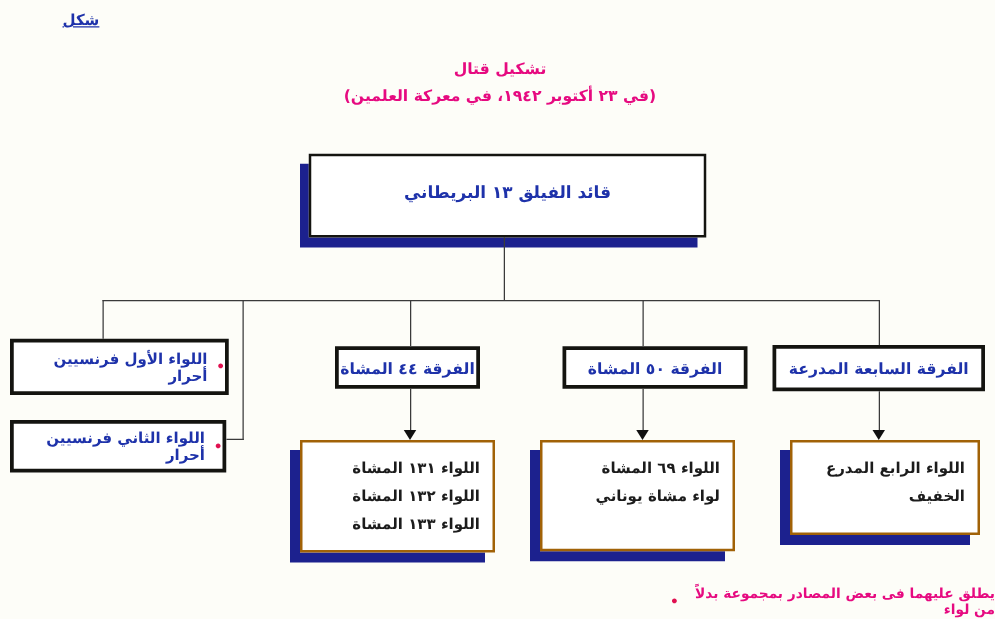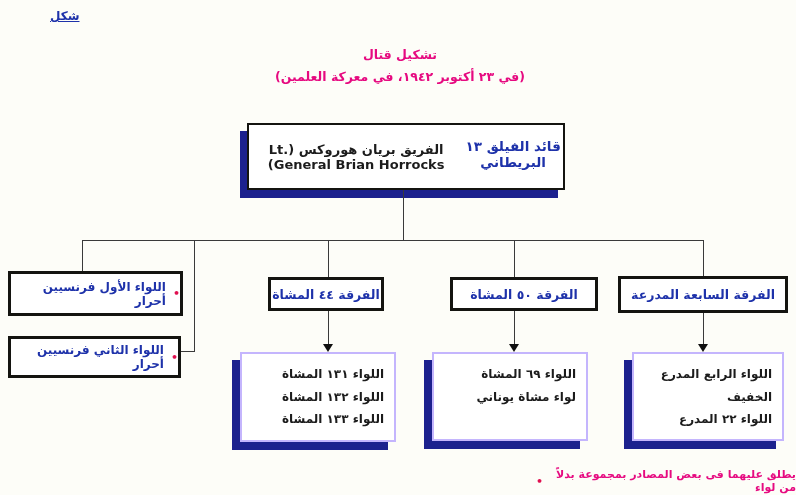--- a/index.html
+++ b/index.html
@@ -34,28 +34,28 @@
   .commander .line1{font-size:13.5px;font-weight:bold;color:#1e32aa;margin-bottom:6px;}
   .commander .line2{font-size:13px;font-weight:bold;color:#1c1c1c;direction:rtl;}
   .fr-box{flex-direction:row;gap:7px;font-size:12px;font-weight:bold;color:#1e32aa;}
   .fr1{left:8px;top:271px;width:175px;height:45px;}
   .fr2{left:8px;top:336px;width:173px;height:42px;}
   .div-box{font-size:12.5px;font-weight:bold;color:#1e32aa;}
   .div44{left:268px;top:277px;width:116px;height:34px;}
   .div50{left:450px;top:277px;width:148px;height:34px;}
   .div7 {left:618px;top:276px;width:170px;height:37px;}
   .units-box{
-    position:absolute;background:#ffffff;border:2px solid #c4b5fd;
+    position:absolute;background:#ffffff;border:2px solid #a16207;
     box-sizing:border-box;direction:rtl;text-align:right;
     padding:9px 10px 0 0;font-size:12px;font-weight:bold;color:#1c1c1c;
     line-height:22.5px;box-shadow:-8px 8px 0 0 #1c218e;
   }
   .u44{left:240px;top:352px;width:156px;height:90px;}
   .u50{left:432px;top:352px;width:156px;height:89px;}
-  .u7 {left:632px;top:352px;width:152px;height:89px;}
+  .u7 {left:632px;top:352px;width:152px;height:76px;}
   
   .bullet{color:#e01050;font-size:11px;line-height:1;}
   
   .line{position:absolute;background:#3a3a3a;}
   .v{width:1px;}
   .h{height:1px;}
   
   .arrowhead{
     position:absolute;width:0;height:0;
     border-left:5px solid transparent;border-right:5px solid transparent;
@@ -73,21 +73,20 @@
 
 <div class="abs figure-label">شكل</div>
 
 <div class="abs heading">
   <div>تشكيل قتال</div>
   <div>(في ٢٣ أكتوبر ١٩٤٢، في معركة العلمين)</div>
 </div>
 
 <div class="node navy-shadow commander">
   <div class="line1">قائد الفيلق ١٣ البريطاني</div>
-  <div class="line2">الفريق بريان هوروكس (Lt. General Brian Horrocks)</div>
 </div>
 
 <div class="line v" style="left:403px;top:190px;height:50px;"></div>
 <div class="line h" style="left:82px;top:240px;width:622px;"></div>
 <div class="line v" style="left:82px;top:240px;height:38px;"></div>
 <div class="line v" style="left:194px;top:240px;height:112px;"></div>
 <div class="line h" style="left:181px;top:351px;width:14px;"></div>
 <div class="line v" style="left:328px;top:240px;height:37px;"></div>
 <div class="line v" style="left:514px;top:240px;height:37px;"></div>
 <div class="line v" style="left:703px;top:240px;height:36px;"></div>
@@ -122,19 +121,18 @@
   <div>اللواء ١٣١ المشاة</div>
   <div>اللواء ١٣٢ المشاة</div>
   <div>اللواء ١٣٣ المشاة</div>
 </div>
 <div class="units-box u50">
   <div>اللواء ٦٩ المشاة</div>
   <div>لواء مشاة يوناني</div>
 </div>
 <div class="units-box u7">
   <div>اللواء الرابع المدرع الخفيف</div>
-  <div>اللواء ٢٢ المدرع</div>
 </div>
 
 <div class="abs footnote">
   <span class="bullet">•</span>
   <span class="txt">يطلق عليهما فى بعض المصادر بمجموعة بدلاً من لواء</span>
 </div>
 
 </body></html>

